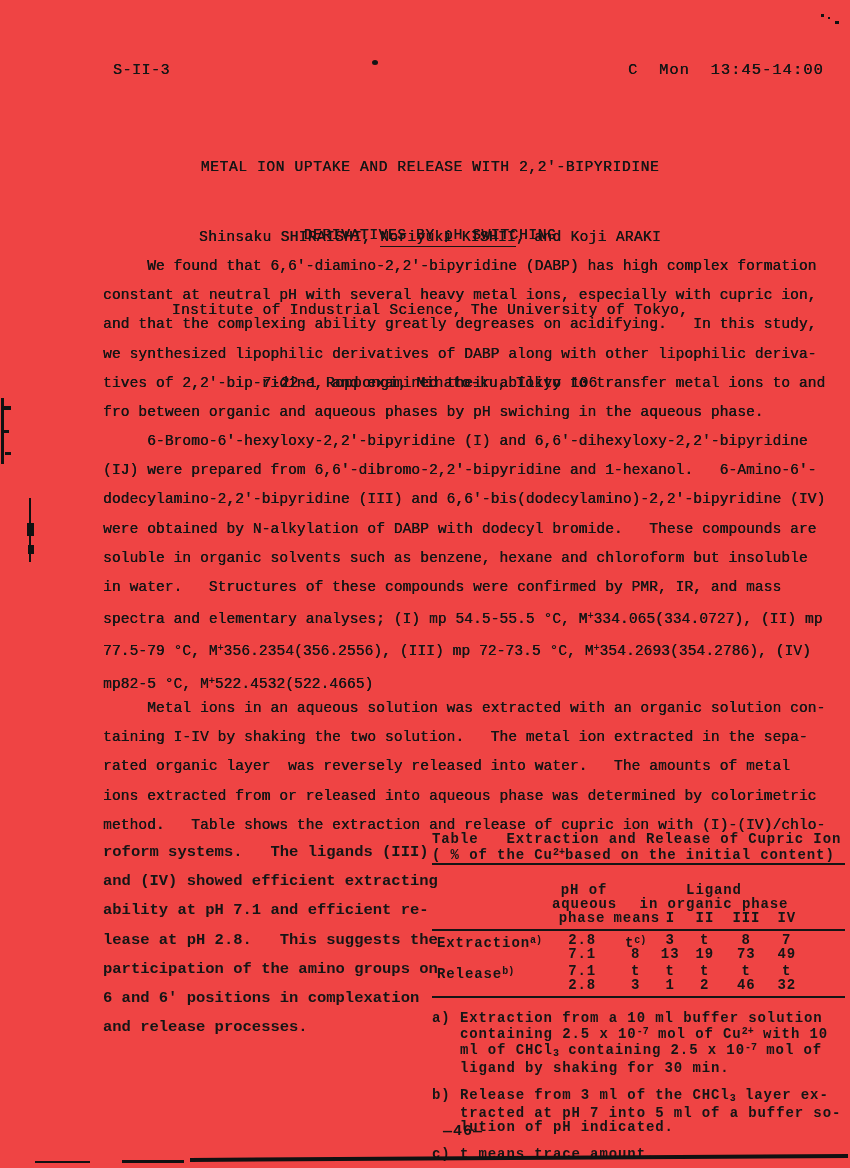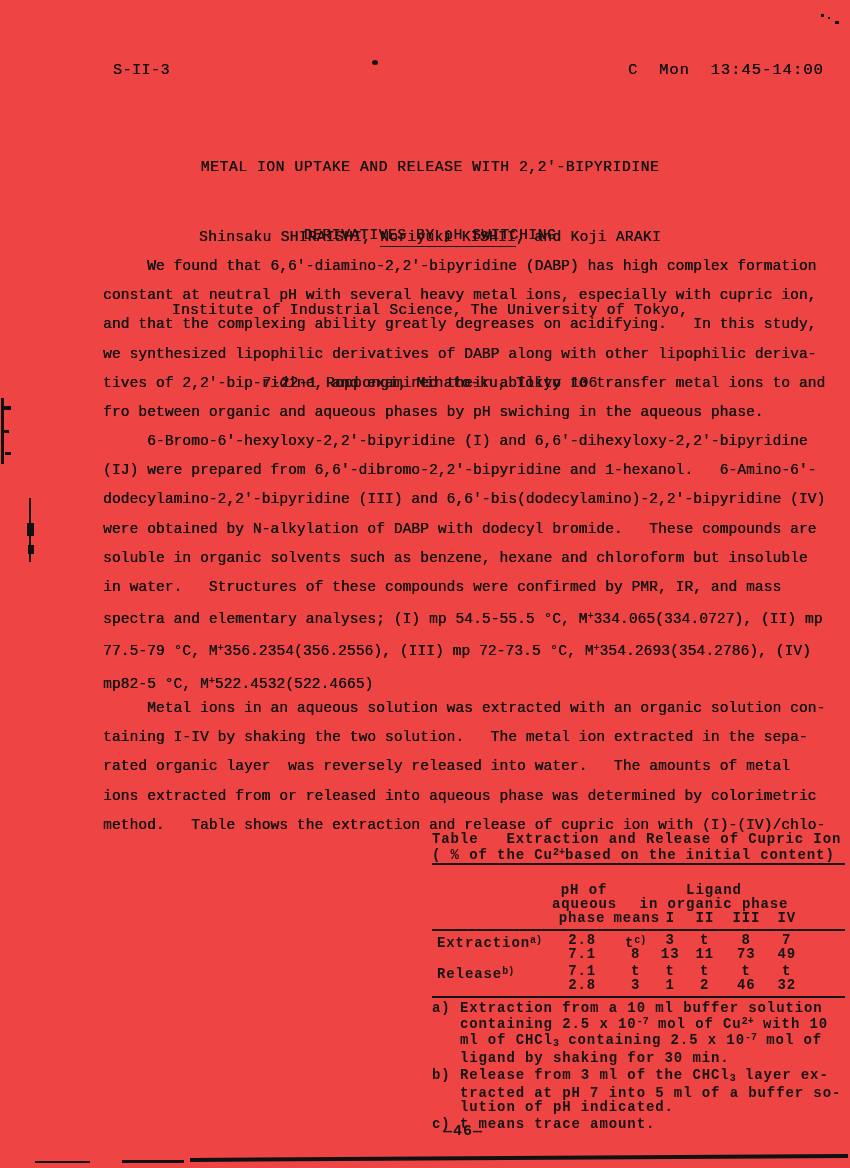--- a/index.html
+++ b/index.html
@@ -41,21 +41,21 @@
   .c.v2{width:44px;text-align:center;}
   .c.v3{width:40px;text-align:center;}
   .c.v4{width:42px;text-align:center;}
   .c.sp{width:38px;}
   .th1{margin-top:18px;}
   .th3{border-bottom:2px solid #151515;padding-bottom:2px;height:16px;}
   .drow1{margin-top:3px;height:13.5px;line-height:13.5px;}
   .drow{height:13.5px;line-height:13.5px;}
   .drow-gap{margin-top:4px;}
   .rule{border-top:2px solid #151515;margin-top:4px;}
-  .fnote{white-space:pre;margin-top:3px;line-height:14px;}
+  .fnote{white-space:pre;margin-top:13px;line-height:14px;}
   .pagenum{left:427px;top:1123px;font-size:15px;font-weight:bold;letter-spacing:1px;margin-left:16px;}
   
   .art{position:absolute;background:#111;}
   .bar-c{transform:rotate(-0.35deg);}
 </style>
 </head>
 <body>
 
 <div class="page">
 
@@ -88,20 +88,27 @@
 in water.   Structures of these compounds were confirmed by PMR, IR, and mass
 spectra and elementary analyses; (I) mp 54.5-55.5 °C, M<sup>+</sup>334.065(334.0727), (II) mp
 77.5-79 °C, M<sup>+</sup>356.2354(356.2556), (III) mp 72-73.5 °C, M<sup>+</sup>354.2693(354.2786), (IV)
 mp82-5 °C, M<sup>+</sup>522.4532(522.4665)</div>
   <div class="txt soft para p3">     Metal ions in an aqueous solution was extracted with an organic solution con-
 taining I-IV by shaking the two solution.   The metal ion extracted in the sepa-
 rated organic layer  was reversely released into water.   The amounts of metal
 ions extracted from or released into aqueous phase was determined by colorimetric
 method.   Table shows the extraction and release of cupric ion with (I)-(IV)/chlo-</div>
 
+  <div class="txt leftcol">roform systems.   The ligands (III)
+and (IV) showed efficient extracting
+ability at pH 7.1 and efficient re-
+lease at pH 2.8.   This suggests the
+participation of the amino groups on
+6 and 6' positions in complexation
+and release processes.</div>
 
   <div class="tablewrap">
     <div class="cap cap1">Table   Extraction and Release of Cupric Ion</div>
     <div class="cap cap3">( % of the Cu<sup>2+</sup>based on the initial content)</div>
 
     <div class="trow th1">
       <div class="c lbl"></div>
       <div class="c ph">pH of</div>
       <div class="c grp">Ligand</div>
     </div>
@@ -129,21 +136,21 @@
       <div class="c v2">t</div>
       <div class="c v3">8</div>
       <div class="c v4">7</div>
       <div class="c sp"></div>
     </div>
     <div class="trow drow">
       <div class="c lbl"></div>
       <div class="c ph">7.1</div>
       <div class="c v0">8</div>
       <div class="c v1">13</div>
-      <div class="c v2">11</div>
+      <div class="c v2">19</div>
       <div class="c v3">73</div>
       <div class="c v4">49</div>
       <div class="c sp"></div>
     </div>
     <div class="trow drow drow-gap">
       <div class="c lbl">Release<sup>b)</sup></div>
       <div class="c ph">7.1</div>
       <div class="c v0">t</div>
       <div class="c v1">t</div>
       <div class="c v2">t</div>

